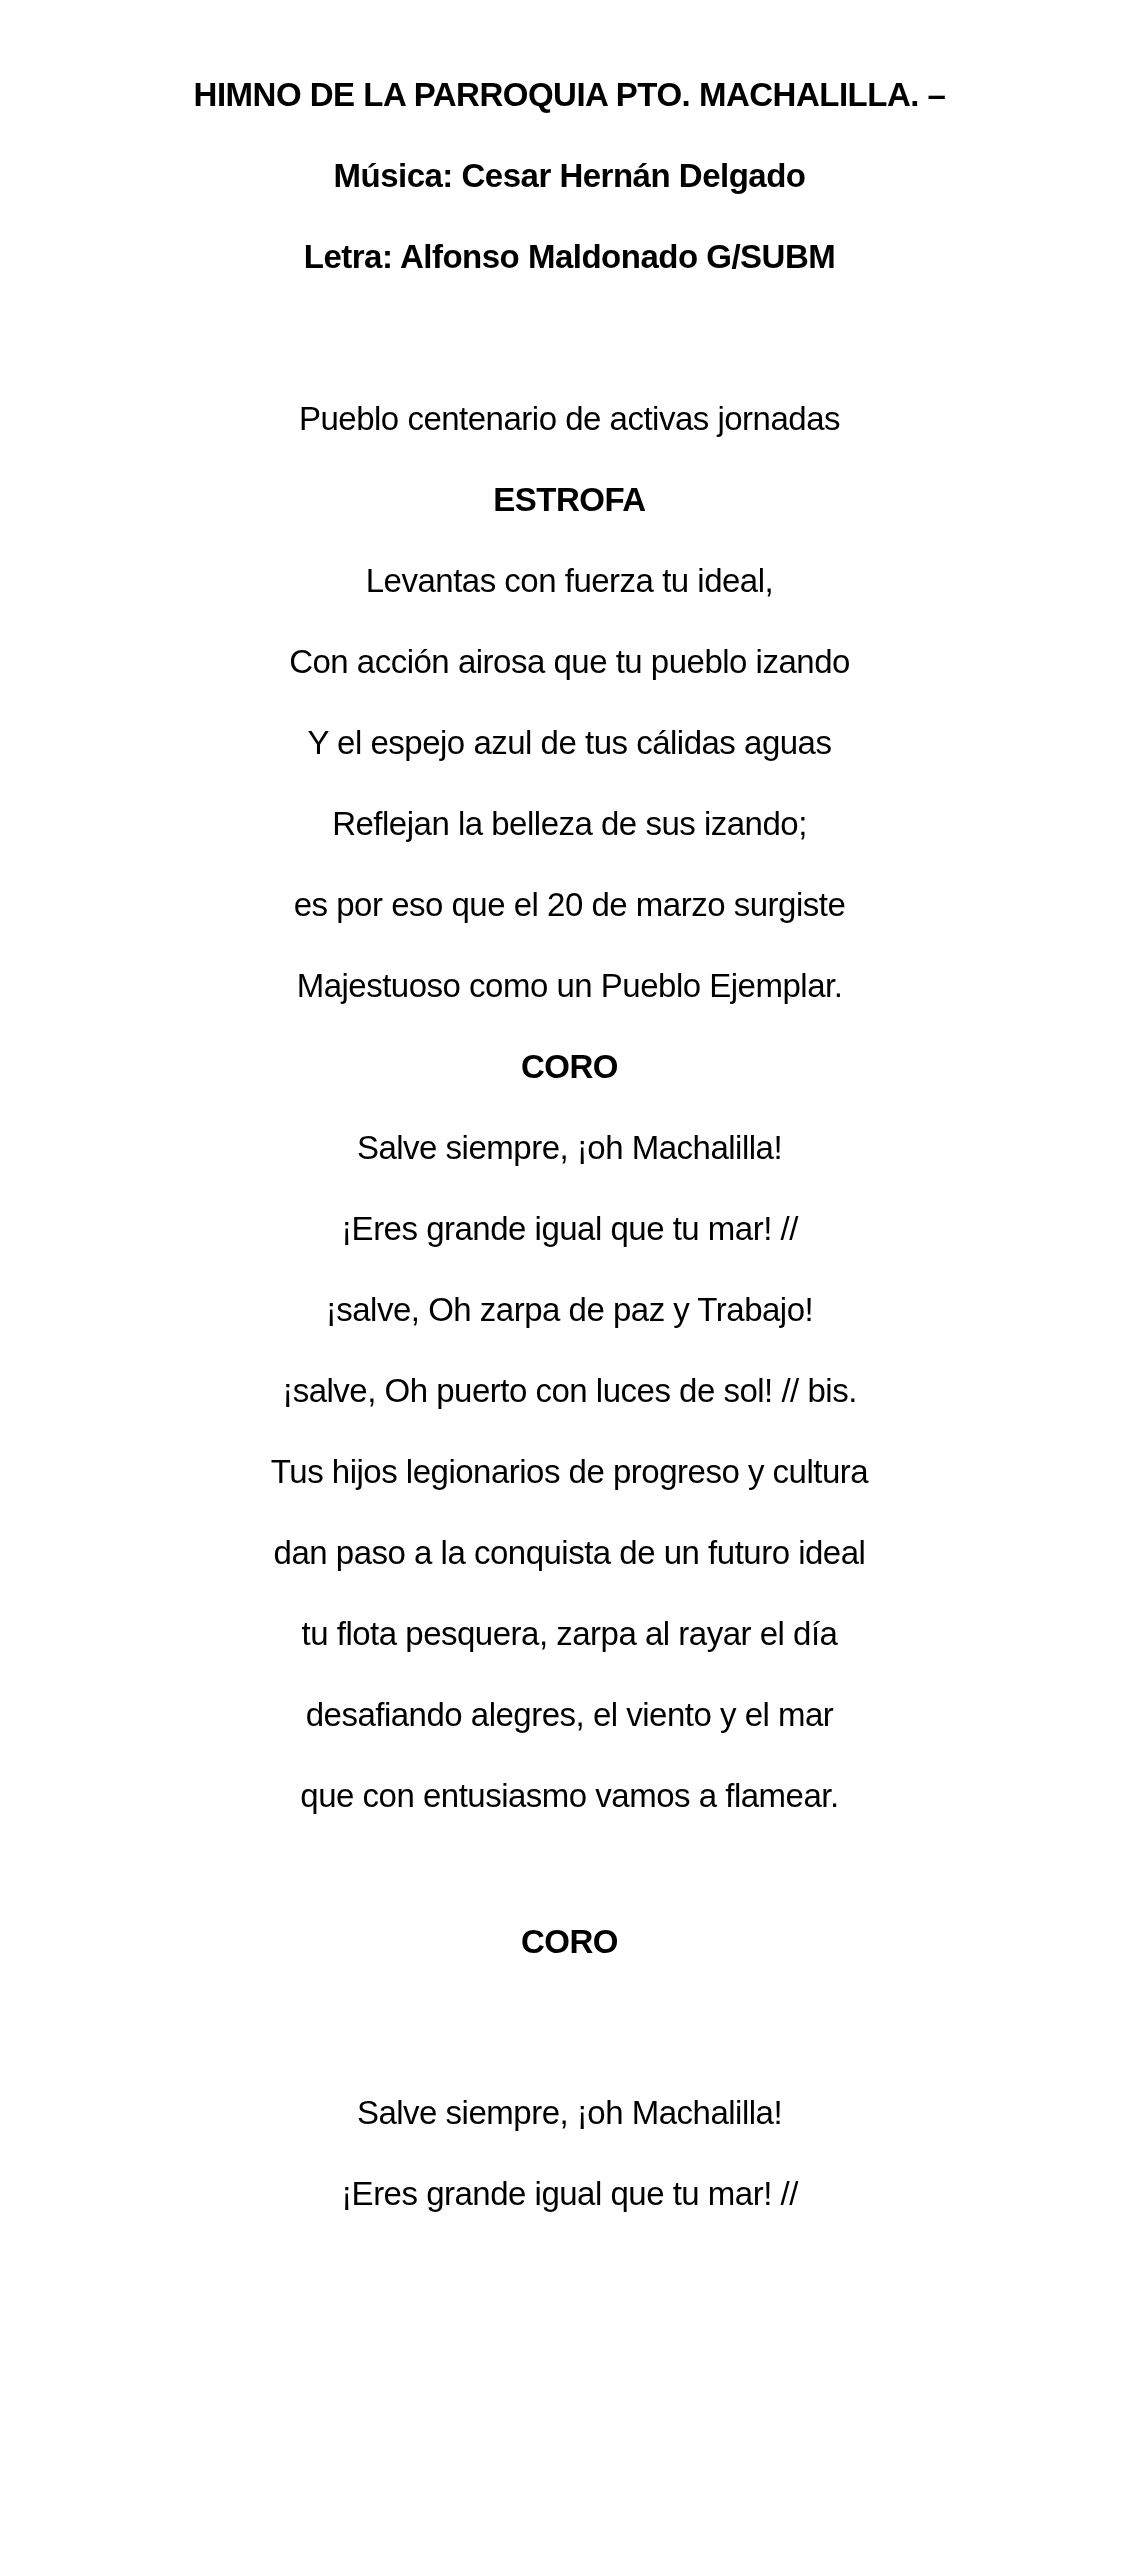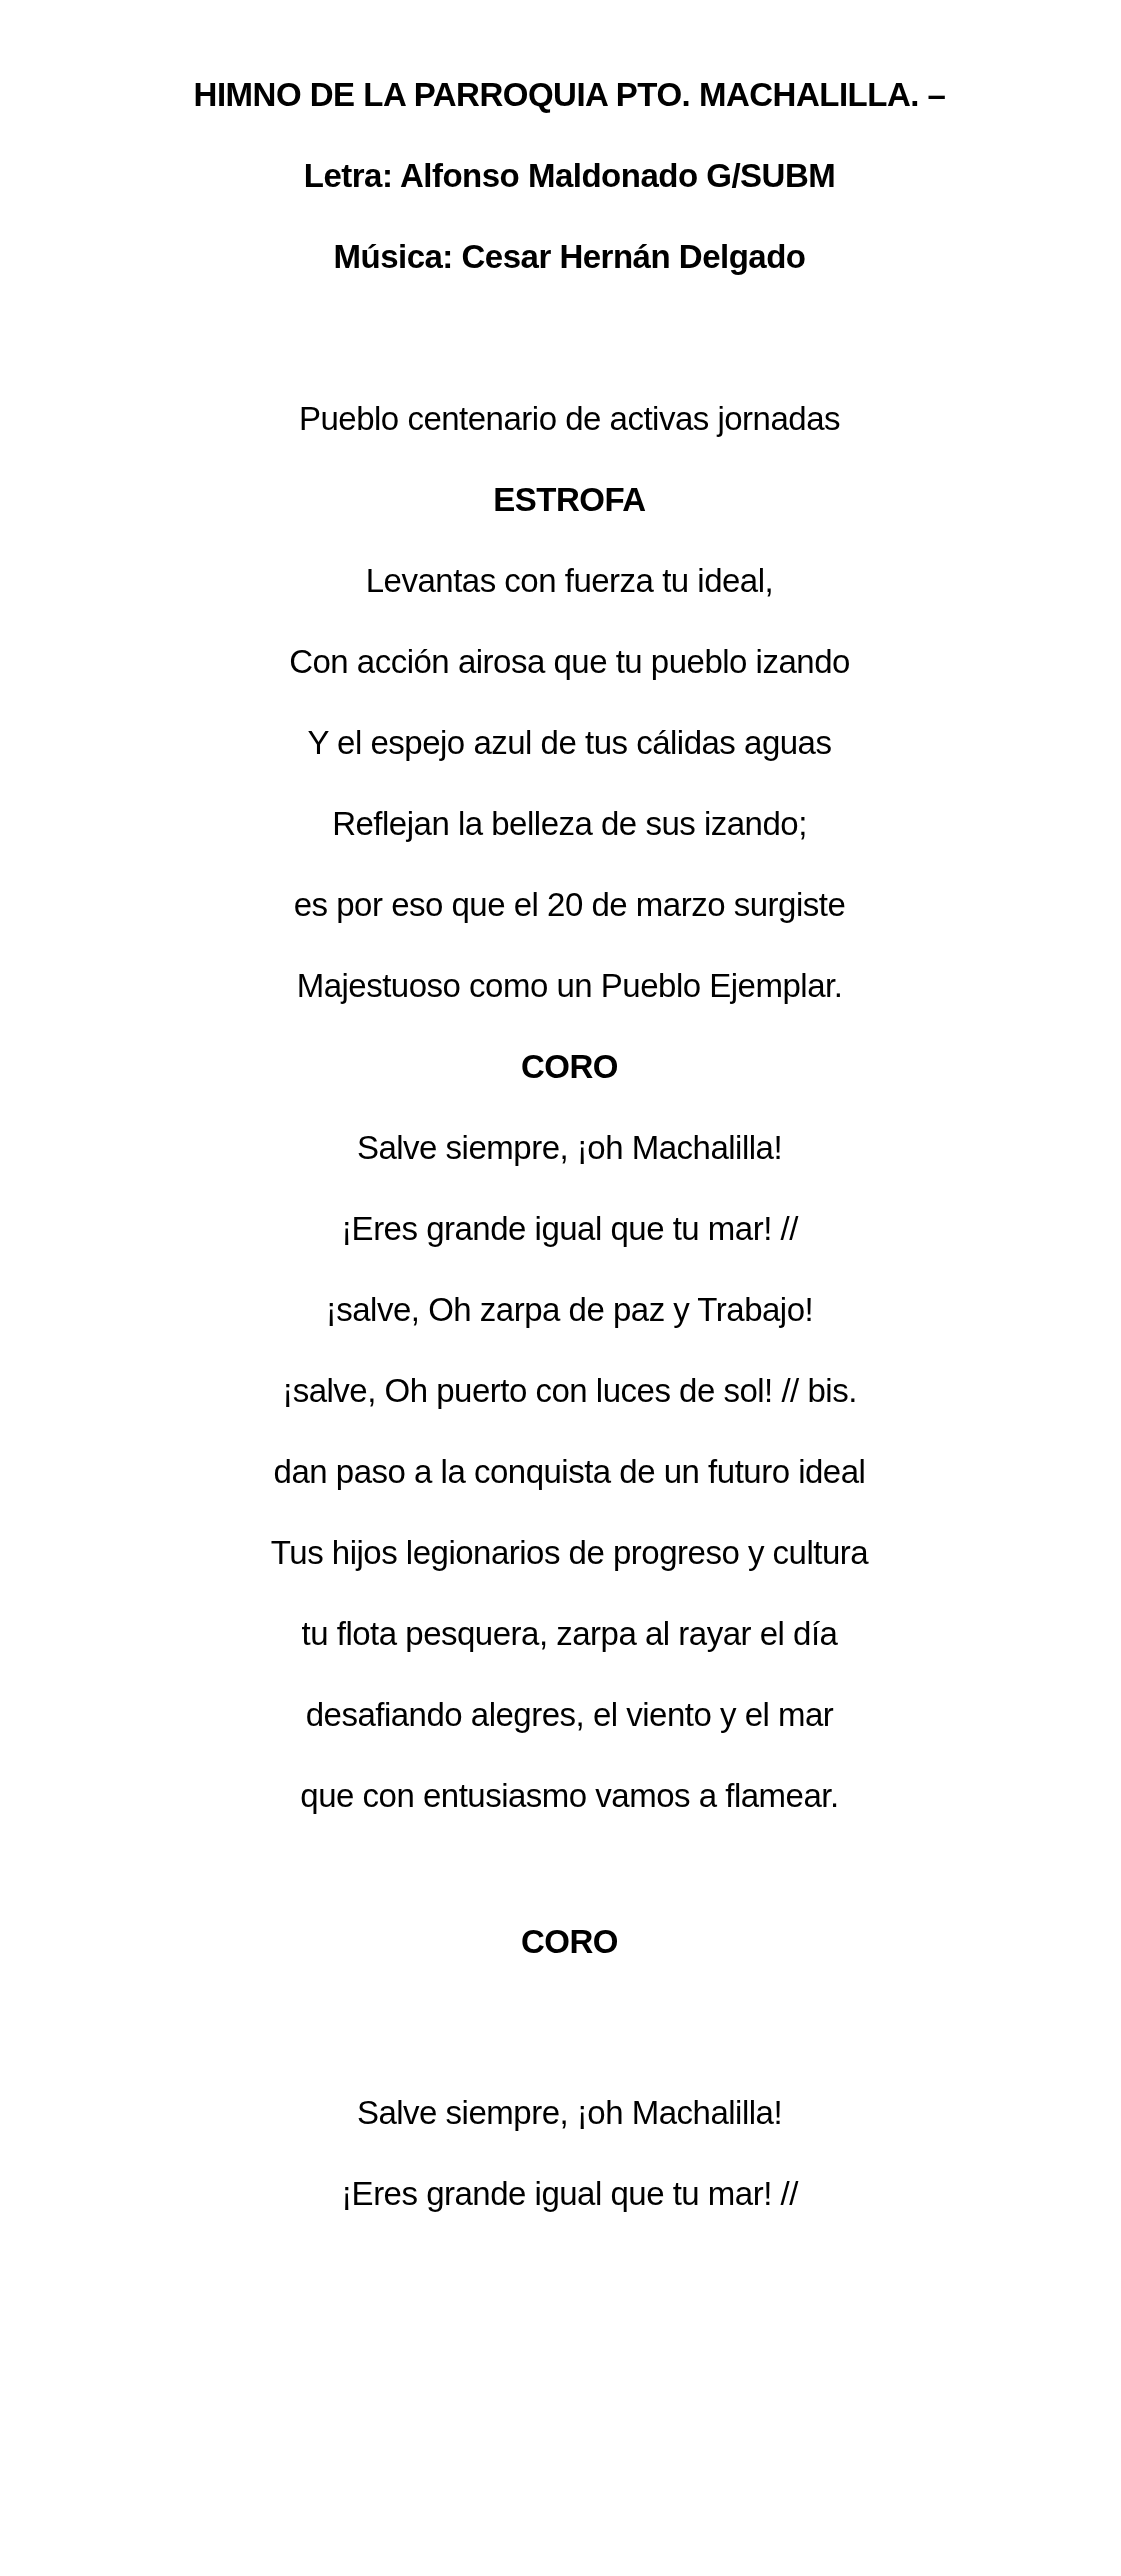--- a/index.html
+++ b/index.html
@@ -38,38 +38,38 @@
   .line.blank    { height: 81px; }
   .line.blank-sm { height: 65px; }
   .line.blank-lg { height: 90px; }
 </style>
 </head>
 <body>
 
 <div class="page">
   <div>
       <div class="line heading">HIMNO DE LA PARROQUIA PTO. MACHALILLA. –</div>
+      <div class="line heading">Música: Cesar Hernán Delgado</div>
       <div class="line heading">Letra: Alfonso Maldonado G/SUBM</div>
-      <div class="line heading">Música: Cesar Hernán Delgado</div>
       <div class="line blank"></div>
       <div class="line body">Pueblo centenario de activas jornadas</div>
       <div class="line heading">ESTROFA</div>
       <div class="line body">Levantas con fuerza tu ideal,</div>
       <div class="line body">Con acción airosa que tu pueblo izando</div>
       <div class="line body">Y el espejo azul de tus cálidas aguas</div>
       <div class="line body">Reflejan la belleza de sus izando;</div>
       <div class="line body">es por eso que el 20 de marzo surgiste</div>
       <div class="line body">Majestuoso como un Pueblo Ejemplar.</div>
       <div class="line heading">CORO</div>
       <div class="line body">Salve siempre, ¡oh Machalilla!</div>
       <div class="line body">¡Eres grande igual que tu mar! //</div>
       <div class="line body">¡salve, Oh zarpa de paz y Trabajo!</div>
       <div class="line body">¡salve, Oh puerto con luces de sol! // bis.</div>
+      <div class="line body">Tus hijos legionarios de progreso y cultura</div>
       <div class="line body">dan paso a la conquista de un futuro ideal</div>
-      <div class="line body">Tus hijos legionarios de progreso y cultura</div>
       <div class="line body">tu flota pesquera, zarpa al rayar el día</div>
       <div class="line body">desafiando alegres, el viento y el mar</div>
       <div class="line body">que con entusiasmo vamos a flamear.</div>
       <div class="line blank-sm"></div>
       <div class="line heading">CORO</div>
       <div class="line blank-lg"></div>
       <div class="line body">Salve siempre, ¡oh Machalilla!</div>
       <div class="line body">¡Eres grande igual que tu mar! //</div>
     </div>
 </div>

